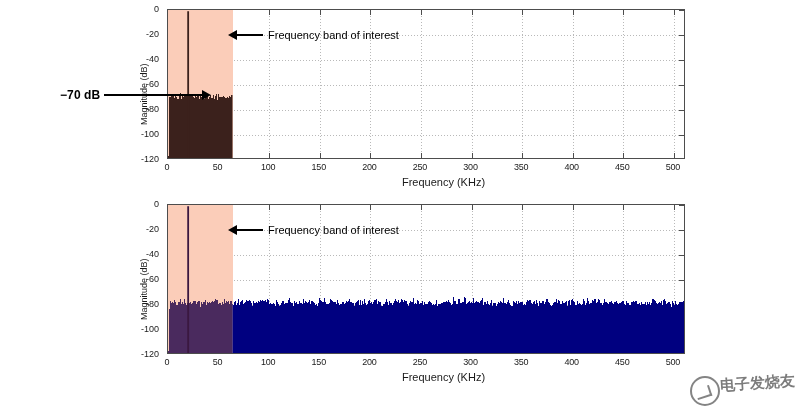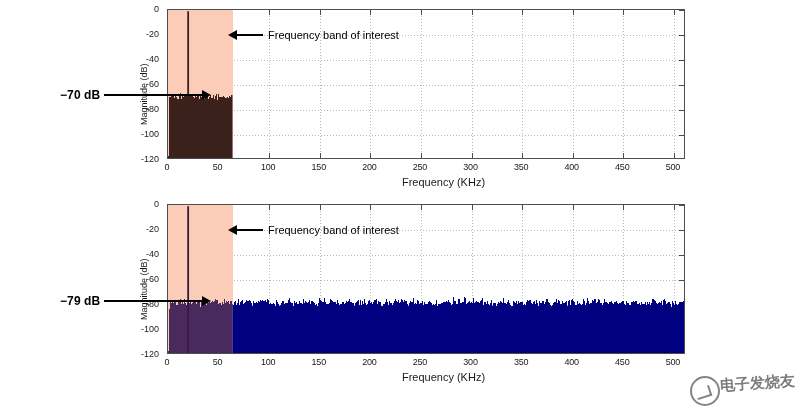--- a/index.html
+++ b/index.html
@@ -286,25 +286,20 @@
 
     <div class="xaxis-title" style="left:426px;top:176px;">Frequency (KHz)</div>
     <div class="yaxis-title" style="left:139px;top:125px;">Magnitude (dB)</div>
 
     <div class="annot" style="left:228px;top:29px;">
       <span class="arrowhead"></span>
       <span class="arrowshaft"></span>
       <span class="annot-text">Frequency band of interest</span>
     </div>
 
-    <div class="callout" style="left:60px;top:99px;">
-      <span class="callout-text">−79 dB</span>
-      <span class="callout-shaft" style="width:98px;"></span>
-      <span class="callout-head"></span>
-    </div>
   </div>
 
 
   <div class="watermark" style="left:690px;top:370px;width:113px;height:40px;">
     <div class="wm-mark" style="left:0;top:6px;"></div>
     <div class="wm-text" style="left:30px;top:4px;">电子发烧友</div>
   </div>
 
 </div>
 

